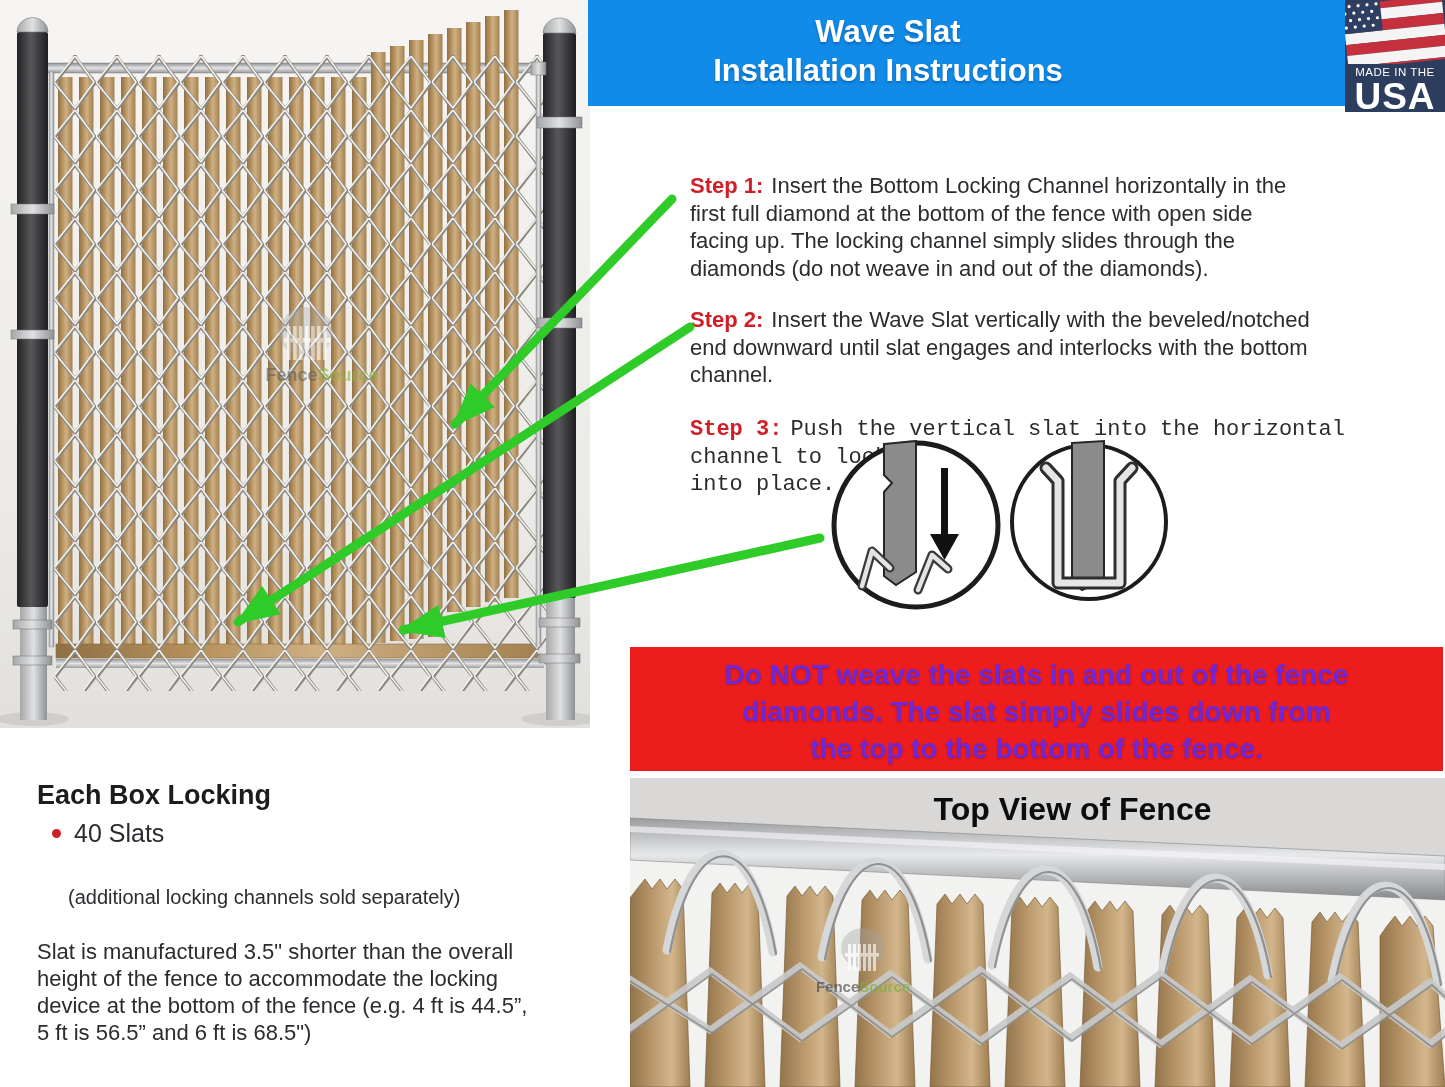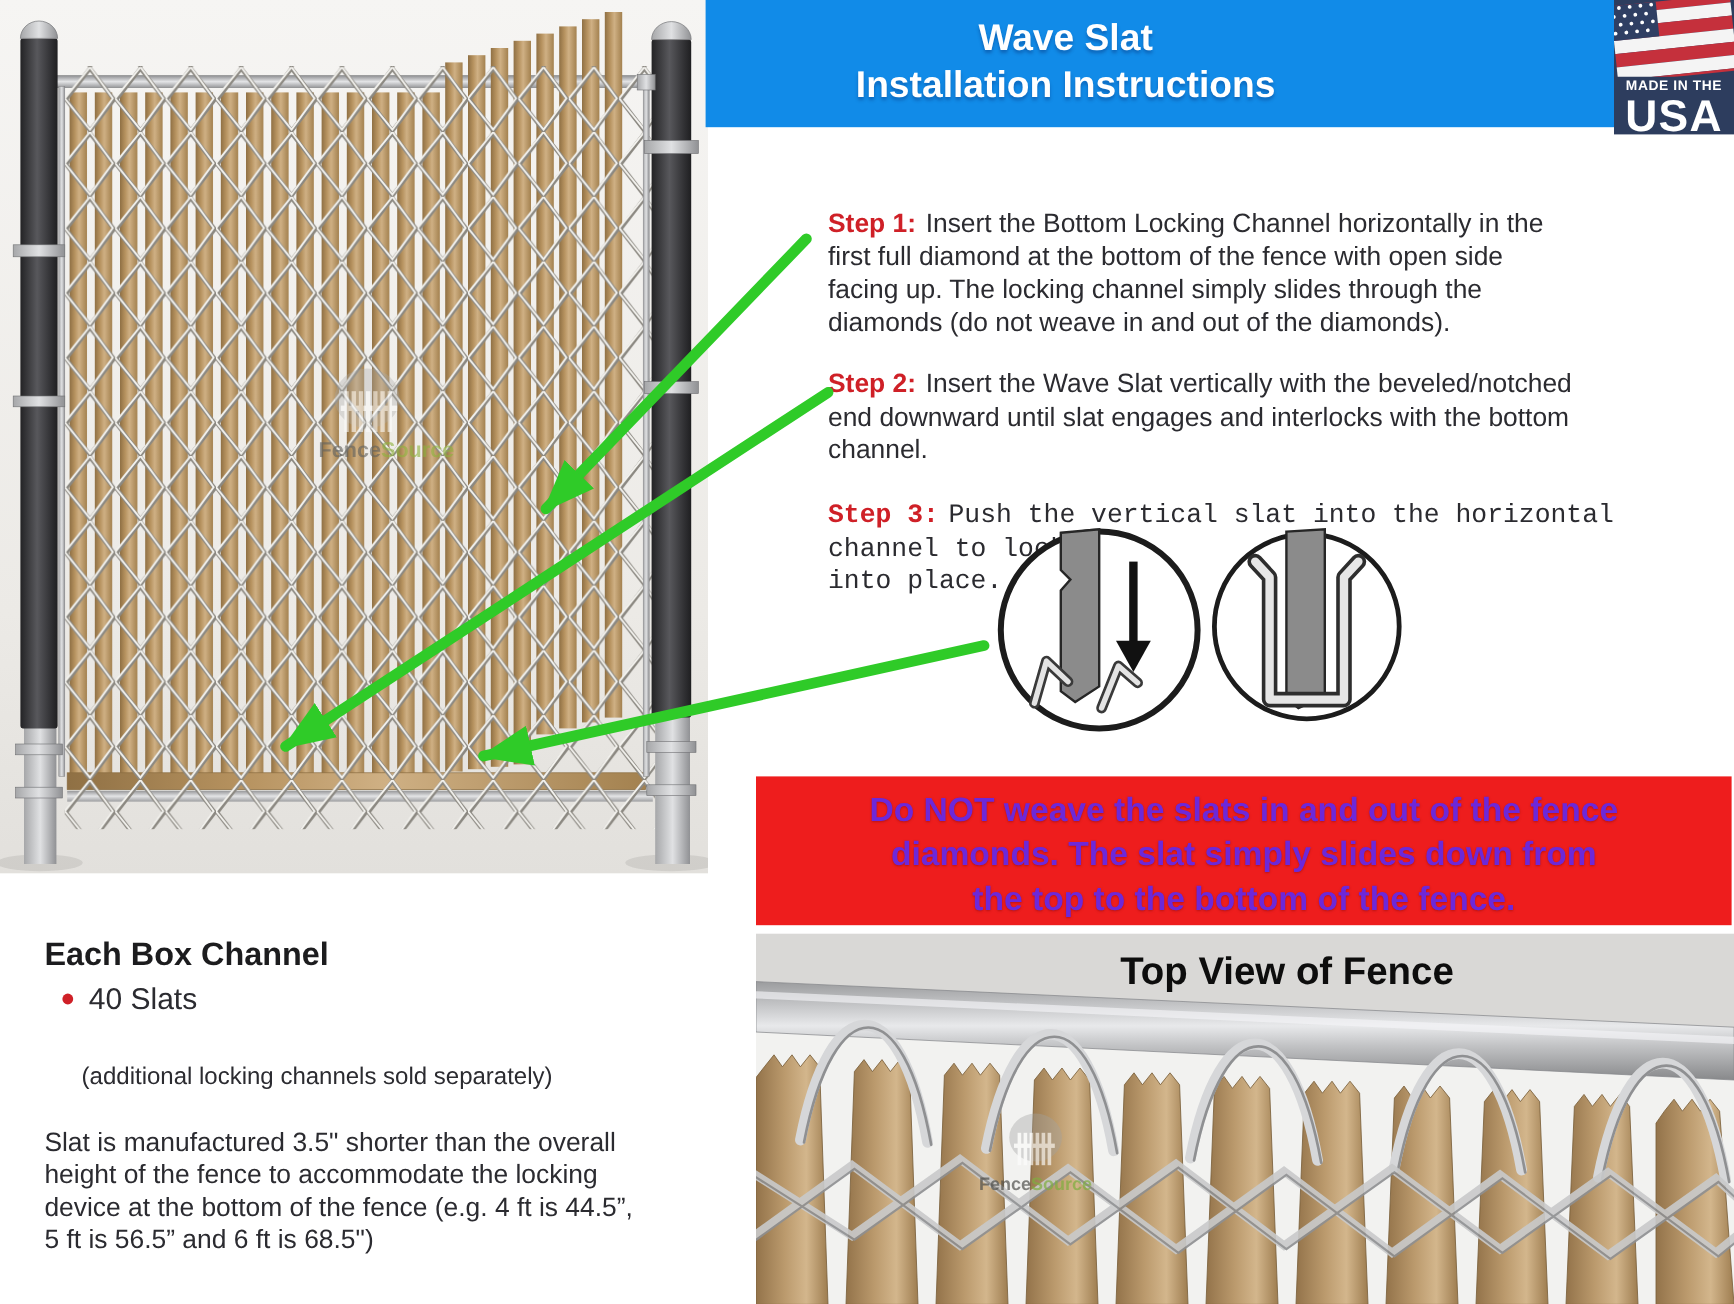--- a/index.html
+++ b/index.html
@@ -8,21 +8,21 @@
   }
   html,body{margin:0;padding:0;background:#fff;}
   .canvas{position:relative;width:1445px;height:1087px;background:#fff;overflow:hidden;
           font-family:"Liberation Sans","DejaVu Sans",sans-serif;color:#2b2b30;}
   .abs{position:absolute;}
   
   .hdr{left:588px;top:0;width:857px;height:106px;background:var(--header-blue);}
   .hdr-title{left:588px;top:12px;width:580px;text-align:center;color:#fff;font-weight:bold;
              font-size:31px;line-height:39px;white-space:pre-line;text-shadow:0 2px 3px rgba(0,0,60,.28);padding-left:10px;}
   .badge{left:1345px;top:0;width:100px;height:112px;background:var(--badge-navy);text-align:center;}
-  .badge-line1{position:absolute;left:0;top:66px;width:100px;color:#fff;font-weight:bold;font-size:11.5px;letter-spacing:.5px;}
+  .badge-line1{position:absolute;left:0;top:66px;width:100px;color:#fff;font-weight:normal;font-size:11.5px;letter-spacing:.5px;}
   .badge-line2{position:absolute;left:0;top:76px;width:100px;color:#fff;font-weight:bold;font-size:37px;letter-spacing:1px;}
   
   .step{left:690px;width:748px;font-size:22px;line-height:27.5px;color:#2b2b30;}
   .step-label{color:var(--step-label-red);font-weight:bold;margin-right:8px;}
   .step-text{white-space:pre-line;}
   .s1{top:150px;} .s2{top:284px;} .s3{top:394px;font-family:Liberation Mono, monospace;}
   
   .warn{left:630px;top:647px;width:813px;height:124px;background:var(--banner-red);}
   .warn-text{left:630px;top:656px;width:813px;text-align:center;color:#6d28d9;font-weight:bold;
              font-size:28px;line-height:37px;white-space:pre-line;text-shadow:0 1px 2px rgba(90,0,0,.35);}
@@ -300,21 +300,21 @@
           <rect x="243" y="166" width="3" height="27"></rect>
         <rect x="215" y="175" width="34" height="3.6"></rect>
       </g>
       <text x="233" y="214" text-anchor="middle" font-family="Liberation Sans, sans-serif" font-size="15" font-weight="bold">
         <tspan fill="#4f4f4c">Fence</tspan><tspan fill="#7fae3f">Source</tspan>
       </text>
     </g>
   </svg>
   <div class="abs tv-caption">Top View of Fence</div>
 
-  <div class="abs box-head">Each Box Channel</div>
+  <div class="abs box-head">Each Box Locking</div>
   <div class="abs box-item bi1"><span class="dot"></span><span>40 Slats</span></div>
   <div class="abs box-note">(additional locking channels sold separately)</div>
   <div class="abs footnote">Slat is manufactured 3.5" shorter than the overall
 height of the fence to accommodate the locking
 device at the bottom of the fence (e.g. 4 ft is 44.5”,
 5 ft is 56.5” and 6 ft is 68.5")</div>
 
   <svg class="abs" style="left:0;top:0;pointer-events:none" width="1445" height="1087" viewBox="0 0 1445 1087">
     <defs>
       <marker id="ah" markerUnits="userSpaceOnUse" markerWidth="44" markerHeight="34" refX="40" refY="17" orient="auto">

